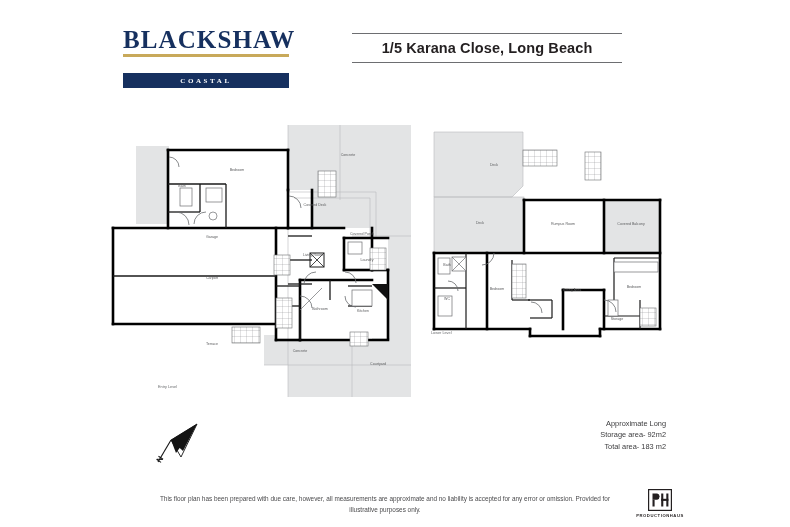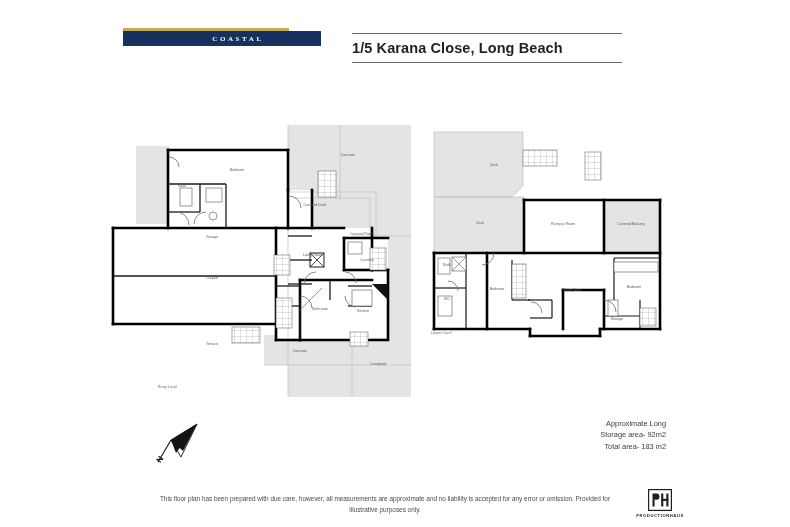--- a/index.html
+++ b/index.html
@@ -22,32 +22,32 @@
     font-weight:bold;
     font-size:25px;
     letter-spacing:1.1px;
     color:#16305f;
     text-align:center;
     line-height:26px;
     white-space:nowrap;
   }
   .logo-rule{height:3px;background:#c8a95a;margin-top:1px;width:100%;}
   .logo-bar{
-    background:#16305f;height:15px;margin-top:0;width:100%;
-    display:flex;align-items:center;justify-content:center;padding-left:32px;
+    background:#16305f;height:15px;margin-top:16px;width:100%;
+    display:flex;align-items:center;justify-content:center;
   }
   .logo-bar span{
     color:#ffffff;font-size:7px;letter-spacing:2.6px;font-weight:bold;
     font-family:"Liberation Serif", serif;
   }
 
   .title-block{position:absolute;left:352px;top:33px;width:270px;}
   .title-rule{height:1px;background:#6d6e71;width:100%;}
   .title-text{
-    font-size:14.5px;font-weight:bold;text-align:left;
+    font-size:14.5px;font-weight:bold;text-align:center;
     color:#231f20;padding:6px 0 6px 0;letter-spacing:0.1px;
     white-space:nowrap;
   }
 
   
   .plans{position:absolute;left:0;top:0;width:790px;height:527px;pointer-events:none;}
 
   
   .area-block{
     position:absolute;left:520px;top:418px;width:146px;
@@ -78,20 +78,21 @@
   }
 </style>
 </head>
 <body>
 
 <div class="page">
 
   <div class="header">
 
     <div class="logo">
+      <div class="logo-word">BLACKSHAW</div>
       <div class="logo-rule"></div>
       <div class="logo-bar">
         <span>COASTAL</span>
       </div>
     </div>
 
     <div class="title-block">
       <div class="title-rule"></div>
       <div class="title-text">1/5 Karana Close, Long Beach</div>
       <div class="title-rule"></div>

